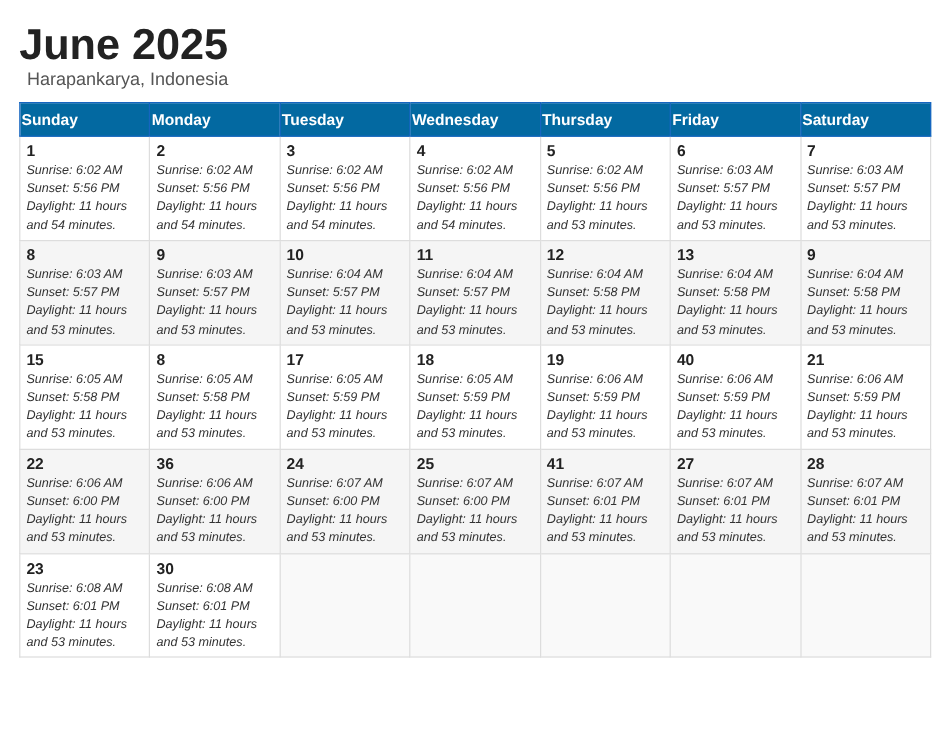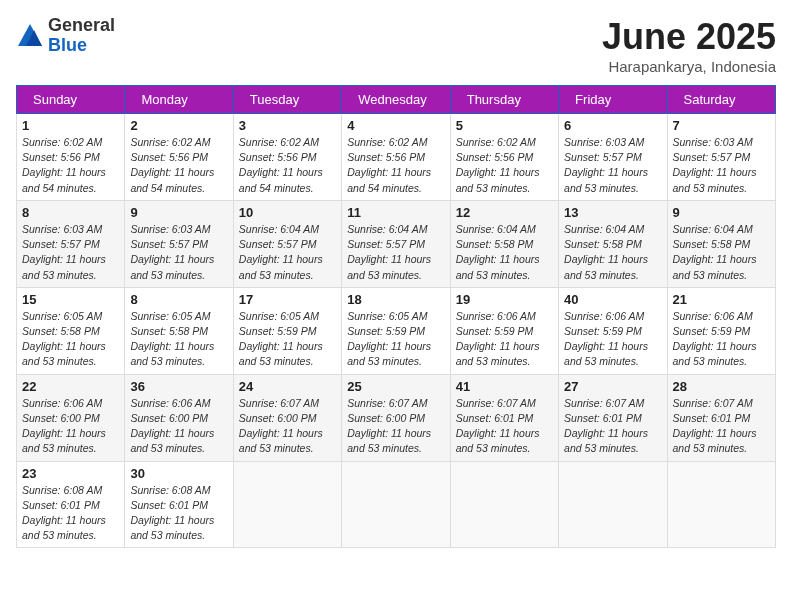--- a/index.html
+++ b/index.html
@@ -43,26 +43,26 @@
     .location {
       font-size: 15px;
       color: #555;
     }
     .calendar {
       width: 100%;
       border-collapse: collapse;
       font-size: 11px;
     }
     .calendar th {
-      background-color: #a21caf;
+      background-color: #0369a1;
       color: #fff;
-      padding: 6px 16px;
+      padding: 6px 1px;
       text-align: left;
       font-size: 13px;
-      font-weight: normal;
+      font-weight: bold;
       border: 1px solid #1565c0;
     }
     .calendar td {
       border: 1px solid #ddd;
       padding: 4px 5px;
       vertical-align: top;
       background: #fff;
       width: calc(100% / 7);
     }
     .calendar tr:nth-child(even) td {
@@ -82,30 +82,20 @@
       font-style: italic;
     }
     .empty-cell {
       background: #f9f9f9 !important;
     }
   </style>
 </head>
 <body>
 
 <div class="header">
-  <div class="logo">
-    <svg class="logo-icon" viewBox="0 0 28 28">
-      <polygon points="14,2 26,24 2,24" fill="#1565c0"></polygon>
-      <polygon points="18,8 26,24 10,24" fill="#0d47a1"></polygon>
-    </svg>
-    <div class="logo-text">
-      <span class="logo-general">General</span><br>
-      <span class="logo-blue">Blue</span>
-    </div>
-  </div>
   <div class="title-block">
     <div class="month-title">June 2025</div>
     <div class="location">Harapankarya, Indonesia</div>
   </div>
 </div>
 
 <table class="calendar">
   <thead>
     <tr>
       <th>Sunday</th>

